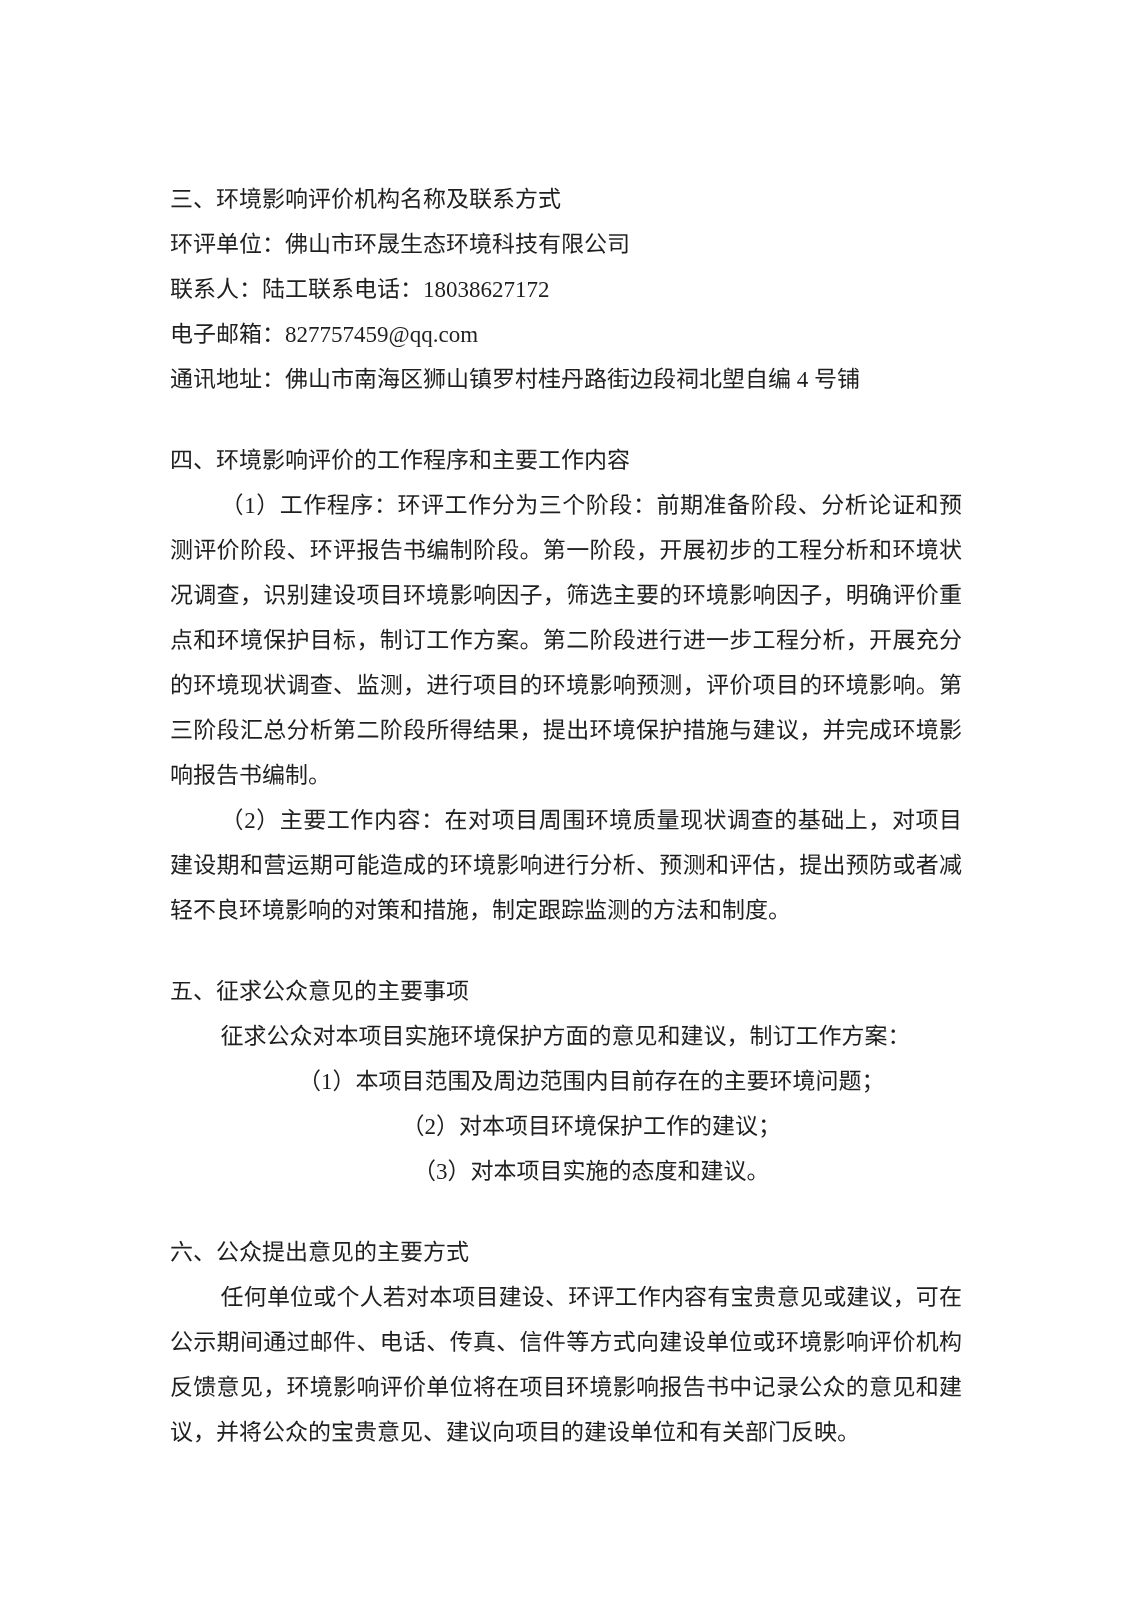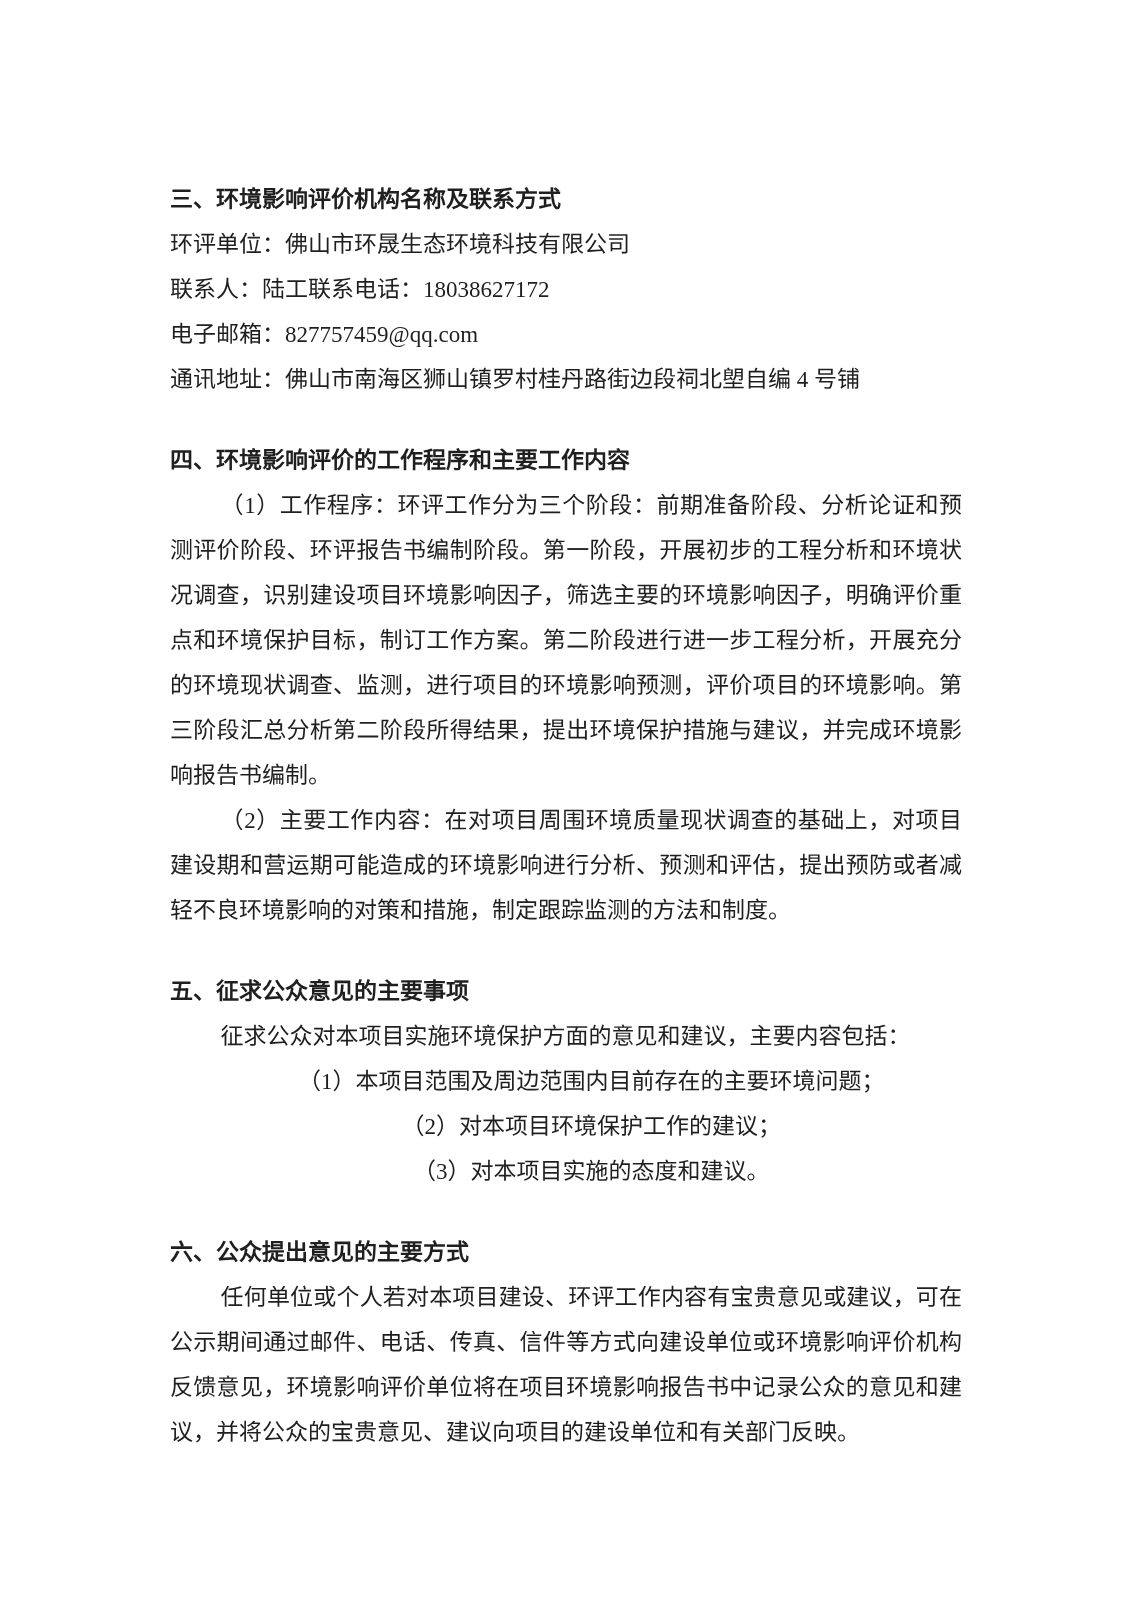--- a/index.html
+++ b/index.html
@@ -22,21 +22,21 @@
     top: 177px;
     width: 792px;
     font-size: 23px;
     line-height: 45px;
     text-align: justify;
     text-justify: inter-ideograph;
   }
   .sec { margin: 0; }
   .sec + .sec { margin-top: 36px; }
   .heading {
-    font-weight: bold;
+    font-weight: normal;
     text-align: left;
   }
   .line { text-align: left; }
   .para {
     text-indent: 2.2em;
     margin: 0;
   }
   .list-item {
     text-indent: 2.2em;
     text-align: center;
@@ -61,21 +61,21 @@
     </div>
 
     <div class="sec">
       <div class="heading">四、环境影响评价的工作程序和主要工作内容</div>
       <p class="para">（1）工作程序：环评工作分为三个阶段：前期准备阶段、分析论证和预测评价阶段、环评报告书编制阶段。第一阶段，开展初步的工程分析和环境状况调查，识别建设项目环境影响因子，筛选主要的环境影响因子，明确评价重点和环境保护目标，制订工作方案。第二阶段进行进一步工程分析，开展充分的环境现状调查、监测，进行项目的环境影响预测，评价项目的环境影响。第三阶段汇总分析第二阶段所得结果，提出环境保护措施与建议，并完成环境影响报告书编制。</p>
       <p class="para">（2）主要工作内容：在对项目周围环境质量现状调查的基础上，对项目建设期和营运期可能造成的环境影响进行分析、预测和评估，提出预防或者减轻不良环境影响的对策和措施，制定跟踪监测的方法和制度。</p>
     </div>
 
     <div class="sec">
       <div class="heading">五、征求公众意见的主要事项</div>
-      <p class="para">征求公众对本项目实施环境保护方面的意见和建议，主要内容包括：</p>
+      <p class="para">征求公众对本项目实施环境保护方面的意见和建议，制订工作方案：</p>
       <div class="list-item">（1）本项目范围及周边范围内目前存在的主要环境问题；</div>
       <div class="list-item">（2）对本项目环境保护工作的建议；</div>
       <div class="list-item">（3）对本项目实施的态度和建议。</div>
     </div>
 
     <div class="sec">
       <div class="heading">六、公众提出意见的主要方式</div>
       <p class="para">任何单位或个人若对本项目建设、环评工作内容有宝贵意见或建议，可在公示期间通过邮件、电话、传真、信件等方式向建设单位或环境影响评价机构反馈意见，环境影响评价单位将在项目环境影响报告书中记录公众的意见和建议，并将公众的宝贵意见、建议向项目的建设单位和有关部门反映。</p>
     </div>
 

